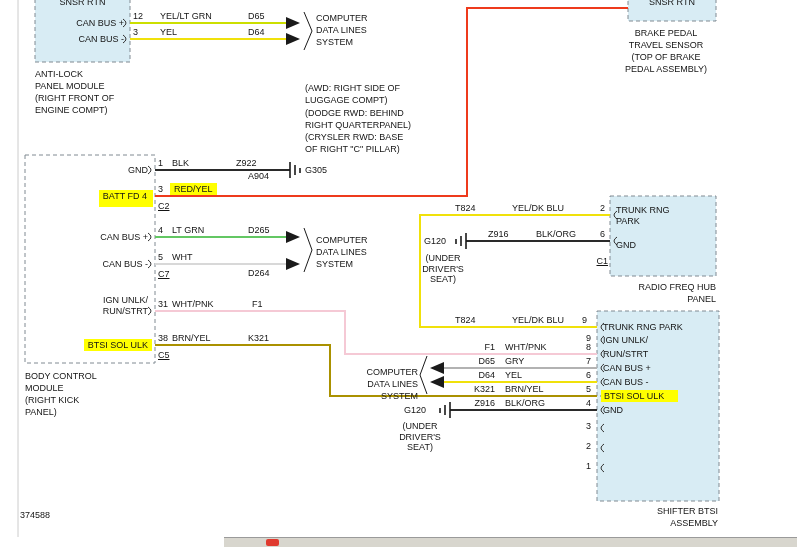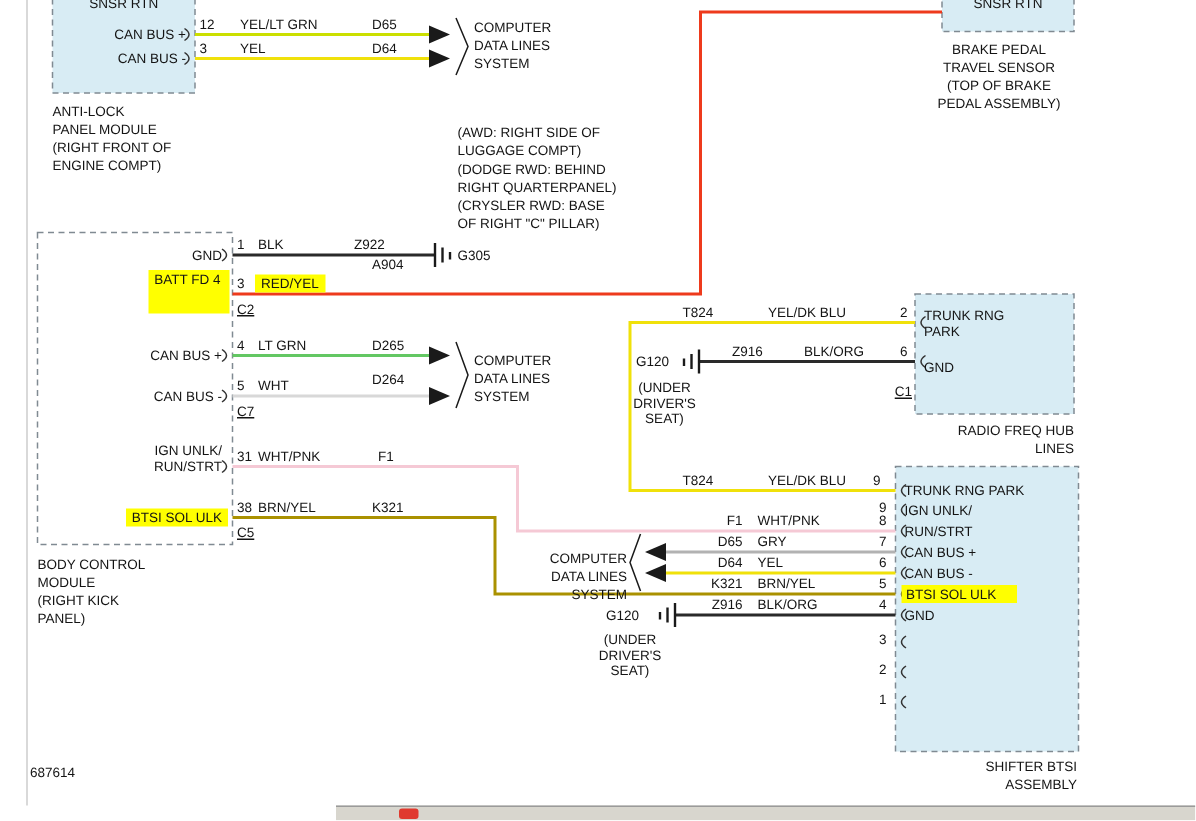--- a/index.html
+++ b/index.html
@@ -136,31 +136,31 @@
   <div class="t" style="left:305px;top:165px">G305</div>
 
   <div class="t" style="left:158px;top:158px">1</div>
   <div class="t" style="left:172px;top:158px">BLK</div>
   <div class="t" style="left:236px;top:158px">Z922</div>
   <div class="t r" style="right:649px;top:165px">GND</div>
 
   <div class="t" style="left:158px;top:184px">3</div>
   <div class="t hl" style="left:170px;top:183px;padding:1px 4px">RED/YEL</div>
   <div class="t" style="left:248px;top:171px">A904</div>
-  <div class="t r hl" style="right:644px;top:180px;padding:1px 6px 18px 4px">BATT FD 4</div>
+  <div class="t r hl" style="right:644px;top:190px;padding:1px 6px 6px 4px">BATT FD 4</div>
   <div class="t u" style="left:158px;top:201px">C2</div>
 
   <div class="t" style="left:158px;top:225px">4</div>
   <div class="t" style="left:172px;top:225px">LT GRN</div>
   <div class="t" style="left:248px;top:225px">D265</div>
   <div class="t r" style="right:649px;top:232px">CAN BUS +</div>
 
   <div class="t" style="left:158px;top:252px">5</div>
   <div class="t" style="left:172px;top:252px">WHT</div>
-  <div class="t" style="left:248px;top:248px">D264</div>
+  <div class="t" style="left:248px;top:268px">D264</div>
   <div class="t r" style="right:649px;top:259px">CAN BUS -</div>
   <div class="t u" style="left:158px;top:269px">C7</div>
 
   <div class="t" style="left:158px;top:299px">31</div>
   <div class="t" style="left:172px;top:299px">WHT/PNK</div>
   <div class="t" style="left:252px;top:299px">F1</div>
   <div class="t r" style="right:649px;top:295px;line-height:11px">IGN UNLK/
 RUN/STRT</div>
 
   <div class="t" style="left:158px;top:333px">38</div>
@@ -187,21 +187,21 @@
   <div class="t" style="left:536px;top:229px">BLK/ORG</div>
   <div class="t" style="left:600px;top:229px">6</div>
   <div class="t" style="left:616px;top:240px">GND</div>
   <div class="t u r" style="right:189px;top:256px">C1</div>
 
   <div class="t" style="left:424px;top:236px">G120</div>
   <div class="t c" style="left:408px;top:253px;width:70px;line-height:10.5px">(UNDER
 DRIVER'S
 SEAT)</div>
   <div class="t r" style="right:81px;top:281px;line-height:12px">RADIO FREQ HUB
-LINES</div>
+PANEL</div>
 
   <div class="t" style="left:455px;top:315px">T824</div>
   <div class="t" style="left:512px;top:315px">YEL/DK BLU</div>
   <div class="t" style="left:582px;top:315px">9</div>
   <div class="t" style="left:603px;top:322px">TRUNK RNG PARK</div>
 
   <div class="t" style="left:586px;top:333px">9</div>
   <div class="t" style="left:603px;top:335px">IGN UNLK/</div>
 
   <div class="t r" style="right:302px;top:342px">F1</div>
@@ -238,18 +238,18 @@
 SYSTEM</div>
 
   <div class="t" style="left:404px;top:405px">G120</div>
   <div class="t c" style="left:385px;top:421px;width:70px;line-height:10.5px">(UNDER
 DRIVER'S
 SEAT)</div>
 
   <div class="t r" style="right:79px;top:505px;line-height:12px">SHIFTER BTSI
 ASSEMBLY</div>
 
-  <div class="t" style="left:20px;top:510px">687614</div>
+  <div class="t" style="left:20px;top:510px">374588</div>
 
   <div id="bottom-strip"></div>
   <div id="taskbar-red-icon"></div>
 
 </div>
 
 </body></html>

